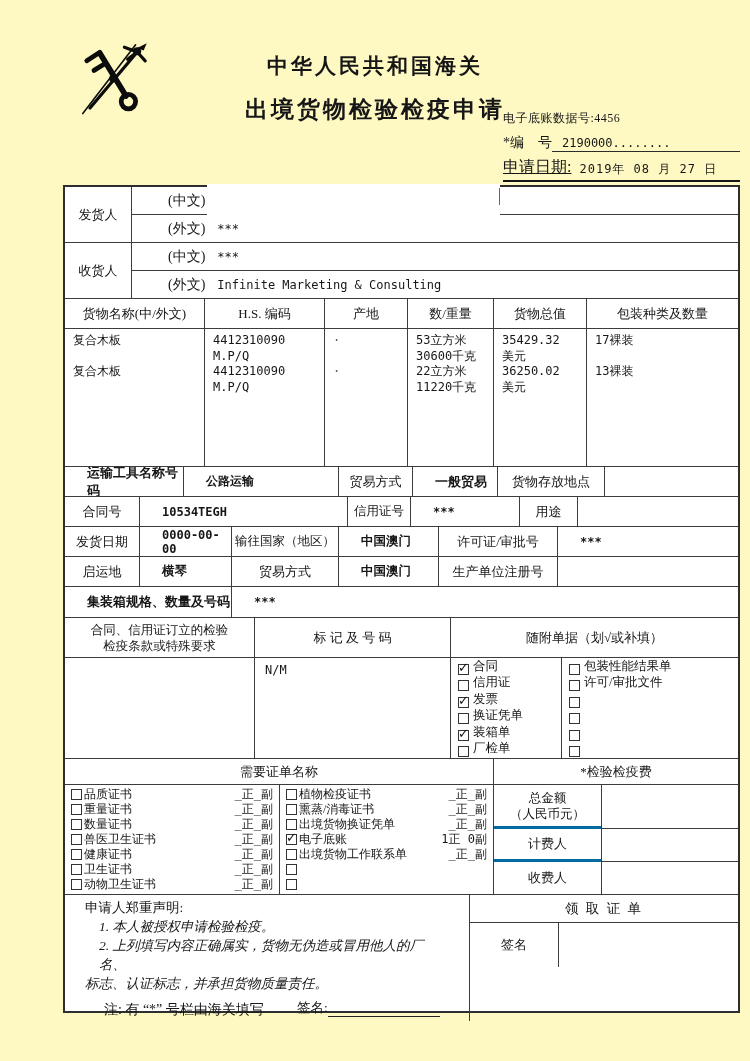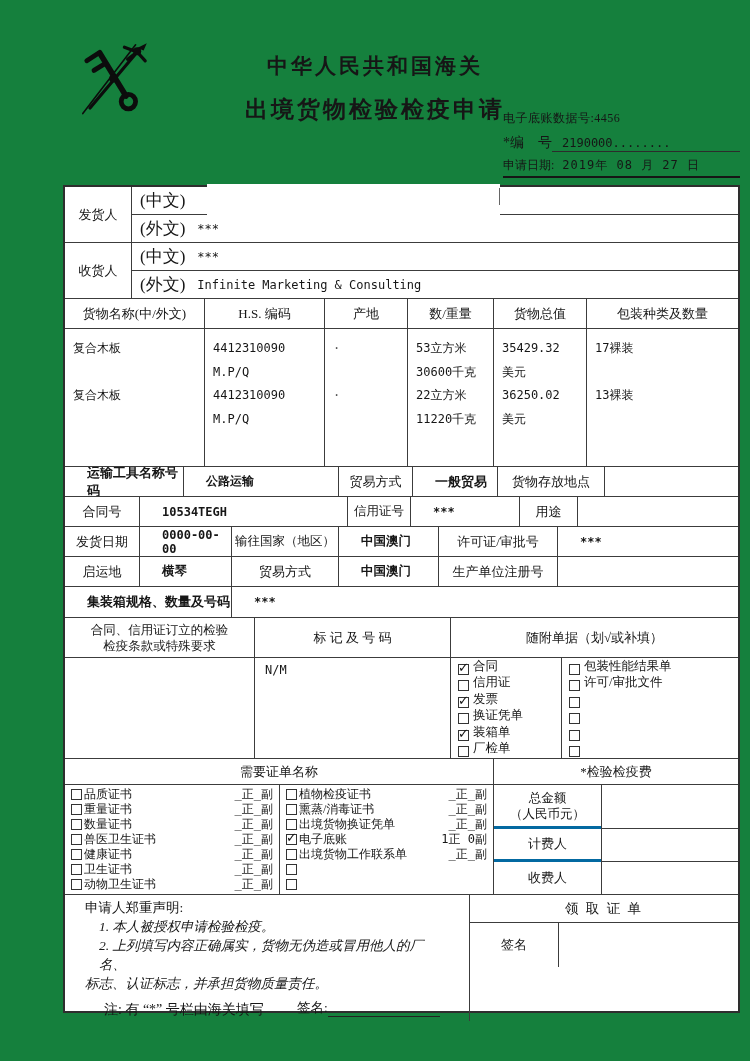--- a/index.html
+++ b/index.html
@@ -1,61 +1,61 @@
 <!DOCTYPE html>
 <html><head>
 <meta charset="utf-8">
 <style>
   html,body{margin:0;padding:0;background:#fff;}
-  .page{position:relative;width:750px;height:1061px;background:#15803d;color:#161616;
+  .page{position:relative;width:750px;height:1061px;background:#fef9c3;color:#161616;
         font-family:"Liberation Serif", serif;overflow:hidden;}
 
   
   .logo{position:absolute;left:78px;top:38px;}
   .titles{position:absolute;left:0;top:52px;width:750px;text-align:center;}
   .t1{font-size:21px;font-weight:bold;letter-spacing:3px;}
   .t2{font-size:23px;font-weight:bold;letter-spacing:3px;margin-top:14px;}
   .hinfo{position:absolute;left:503px;top:110px;width:237px;}
   .ledger{font-size:12px;letter-spacing:.5px;}
   .serialrow{display:flex;align-items:flex-end;margin-top:7px;}
   .seriallbl{font-size:14px;white-space:nowrap;}
   .serialval{flex:1;border-bottom:1.5px solid #2c2c2c;font-family:"DejaVu Sans Mono",monospace;
              font-size:12px;padding:0 0 1px 10px;}
   .daterow{display:flex;align-items:flex-end;border-bottom:2px solid #161616;margin-top:5px;padding-bottom:2px;}
-  .datelbl{font-size:12px;white-space:nowrap;}
+  .datelbl{font-size:16px;white-space:nowrap;text-decoration:underline;}
   .dateval{font-family:"DejaVu Sans Mono",monospace;font-size:12px;padding-left:8px;letter-spacing:1px;}
 
   
   .form{position:absolute;left:63px;top:185px;width:677px;border:2px solid #2e2e2e;box-sizing:border-box;
         background:#fff;}
   .form *{box-sizing:border-box;}
   .form > * + *{border-top:1px solid #3c3c3c;}
   .g{display:grid;}
   .cell{display:flex;align-items:center;overflow:hidden;}
   .bl{border-left:1px solid #3c3c3c;}
   .ctr{justify-content:center;text-align:center;}
   .lbl{font-size:13px;}
   .lbls{font-size:12.5px;}
   .val{font-family:"DejaVu Sans Mono",monospace;font-size:12px;}
   .pl{padding-left:22px;font-weight:bold;}
 
   
   .pblock{display:grid;grid-template-columns:67px 1fr;grid-template-rows:27px 28px;position:relative;}
   .plabel{grid-row:1/3;border-right:1px solid #3c3c3c;}
   .prow2{border-top:1px solid #3c3c3c;}
-  .prefix{font-size:17px;padding-left:8px;white-space:nowrap;}
+  .prefix{font-size:14px;padding-left:8px;white-space:nowrap;margin-left:28px;}
   .pval{margin-left:12px;}
   .redact{position:absolute;left:142px;top:-3px;width:293px;height:37px;background:#ffffff;z-index:5;}
   .redact::after{content:"";position:absolute;right:0;top:4px;width:1px;height:17px;background:#666;}
 
   
   .ghead{grid-template-columns:139px 120px 83px 86px 93px 1fr;height:30px;}
   .gbody{grid-template-columns:139px 120px 83px 86px 93px 1fr;height:138px;}
   .gcol{padding:4px 0 0 8px;display:block;}
-  .gline{display:block;line-height:15.5px;min-height:15.5px;white-space:nowrap;margin-top:8px;}
+  .gline{display:block;line-height:15.5px;min-height:15.5px;white-space:nowrap;}
   .dot{color:#555;}
 
   
   .trow{height:30px;}
   .c5row{height:31px;}
 
   
   .dhead{grid-template-columns:189px 196px 1fr;height:40px;}
   .dbody{grid-template-columns:189px 196px 1fr;height:101px;}
   .h2l{display:flex;flex-direction:column;justify-content:center;align-items:center;line-height:16px;}

